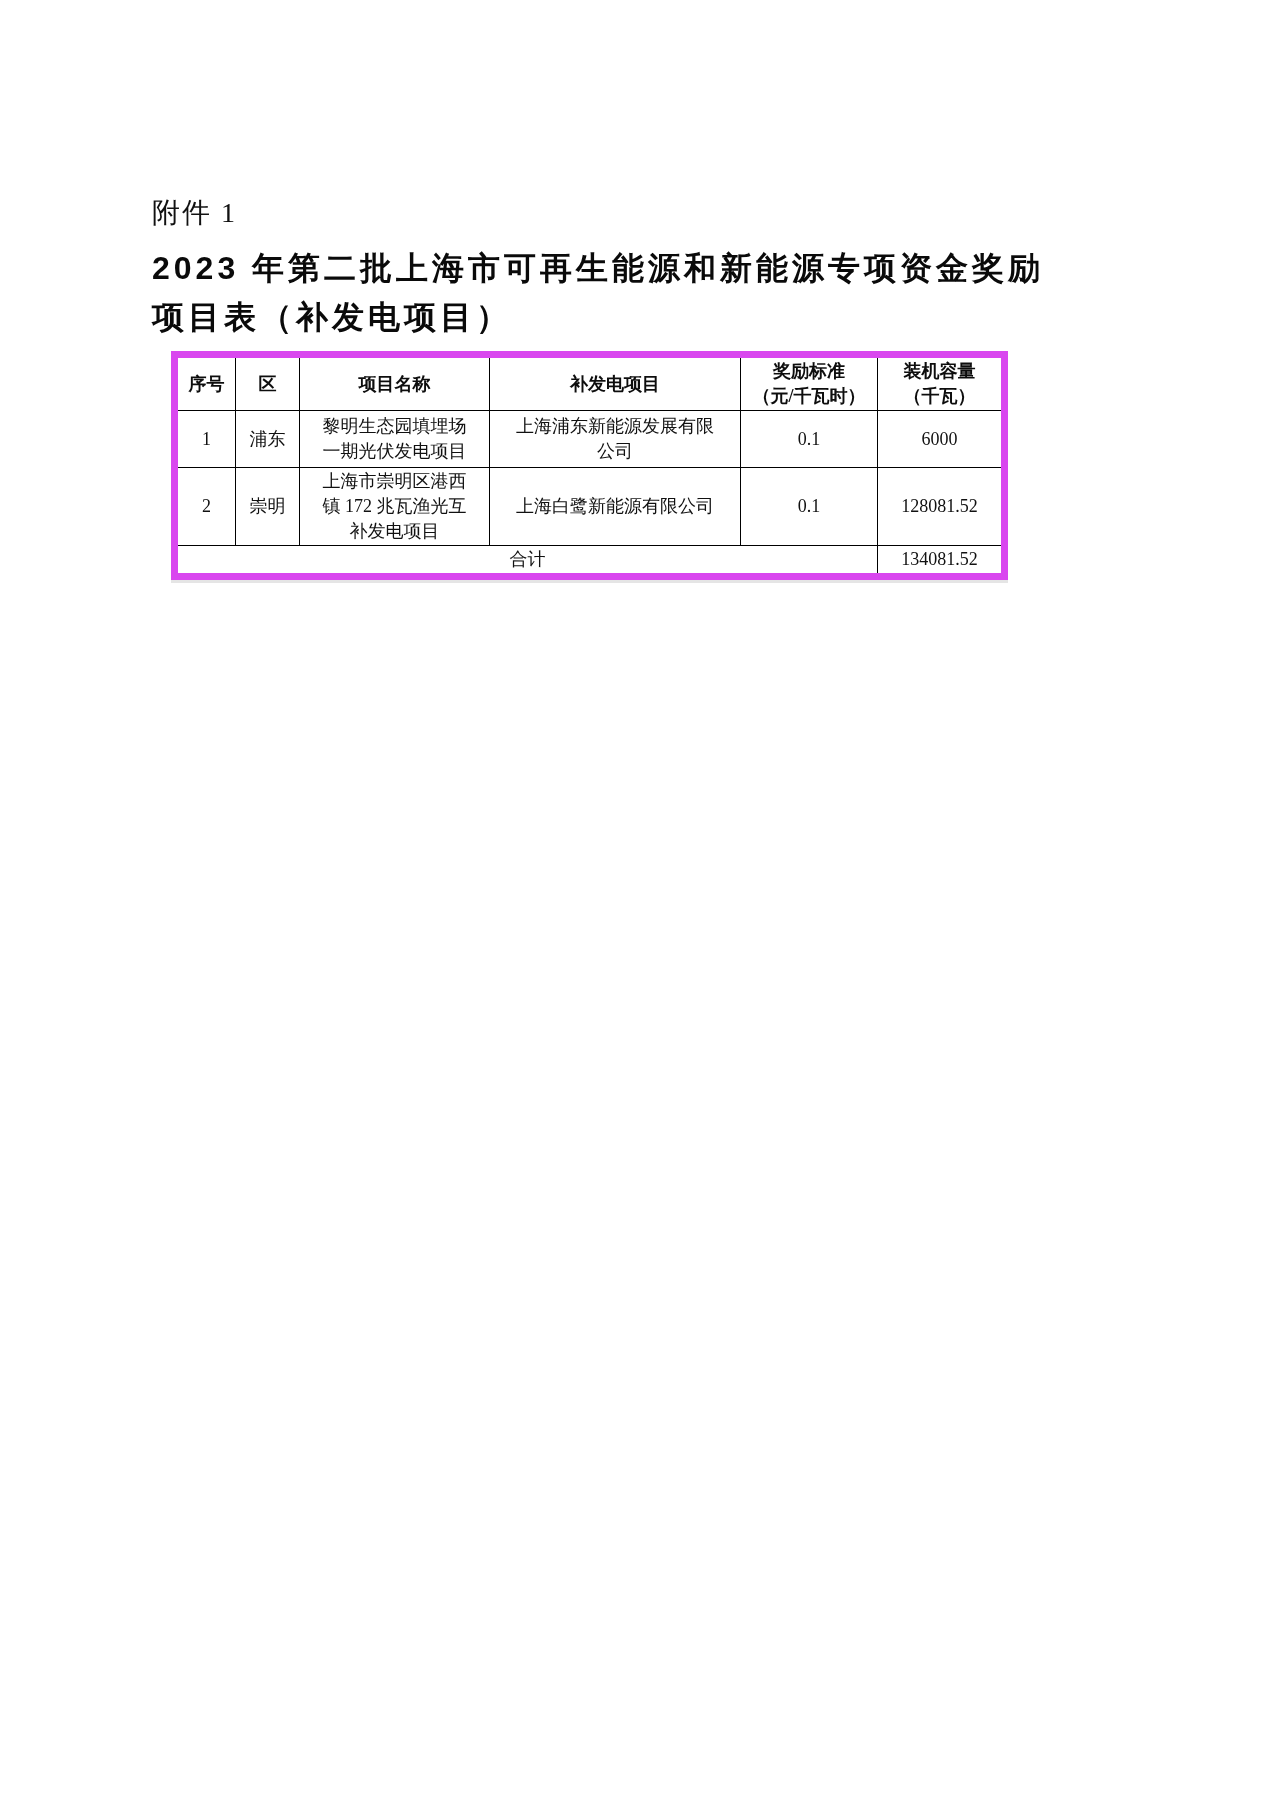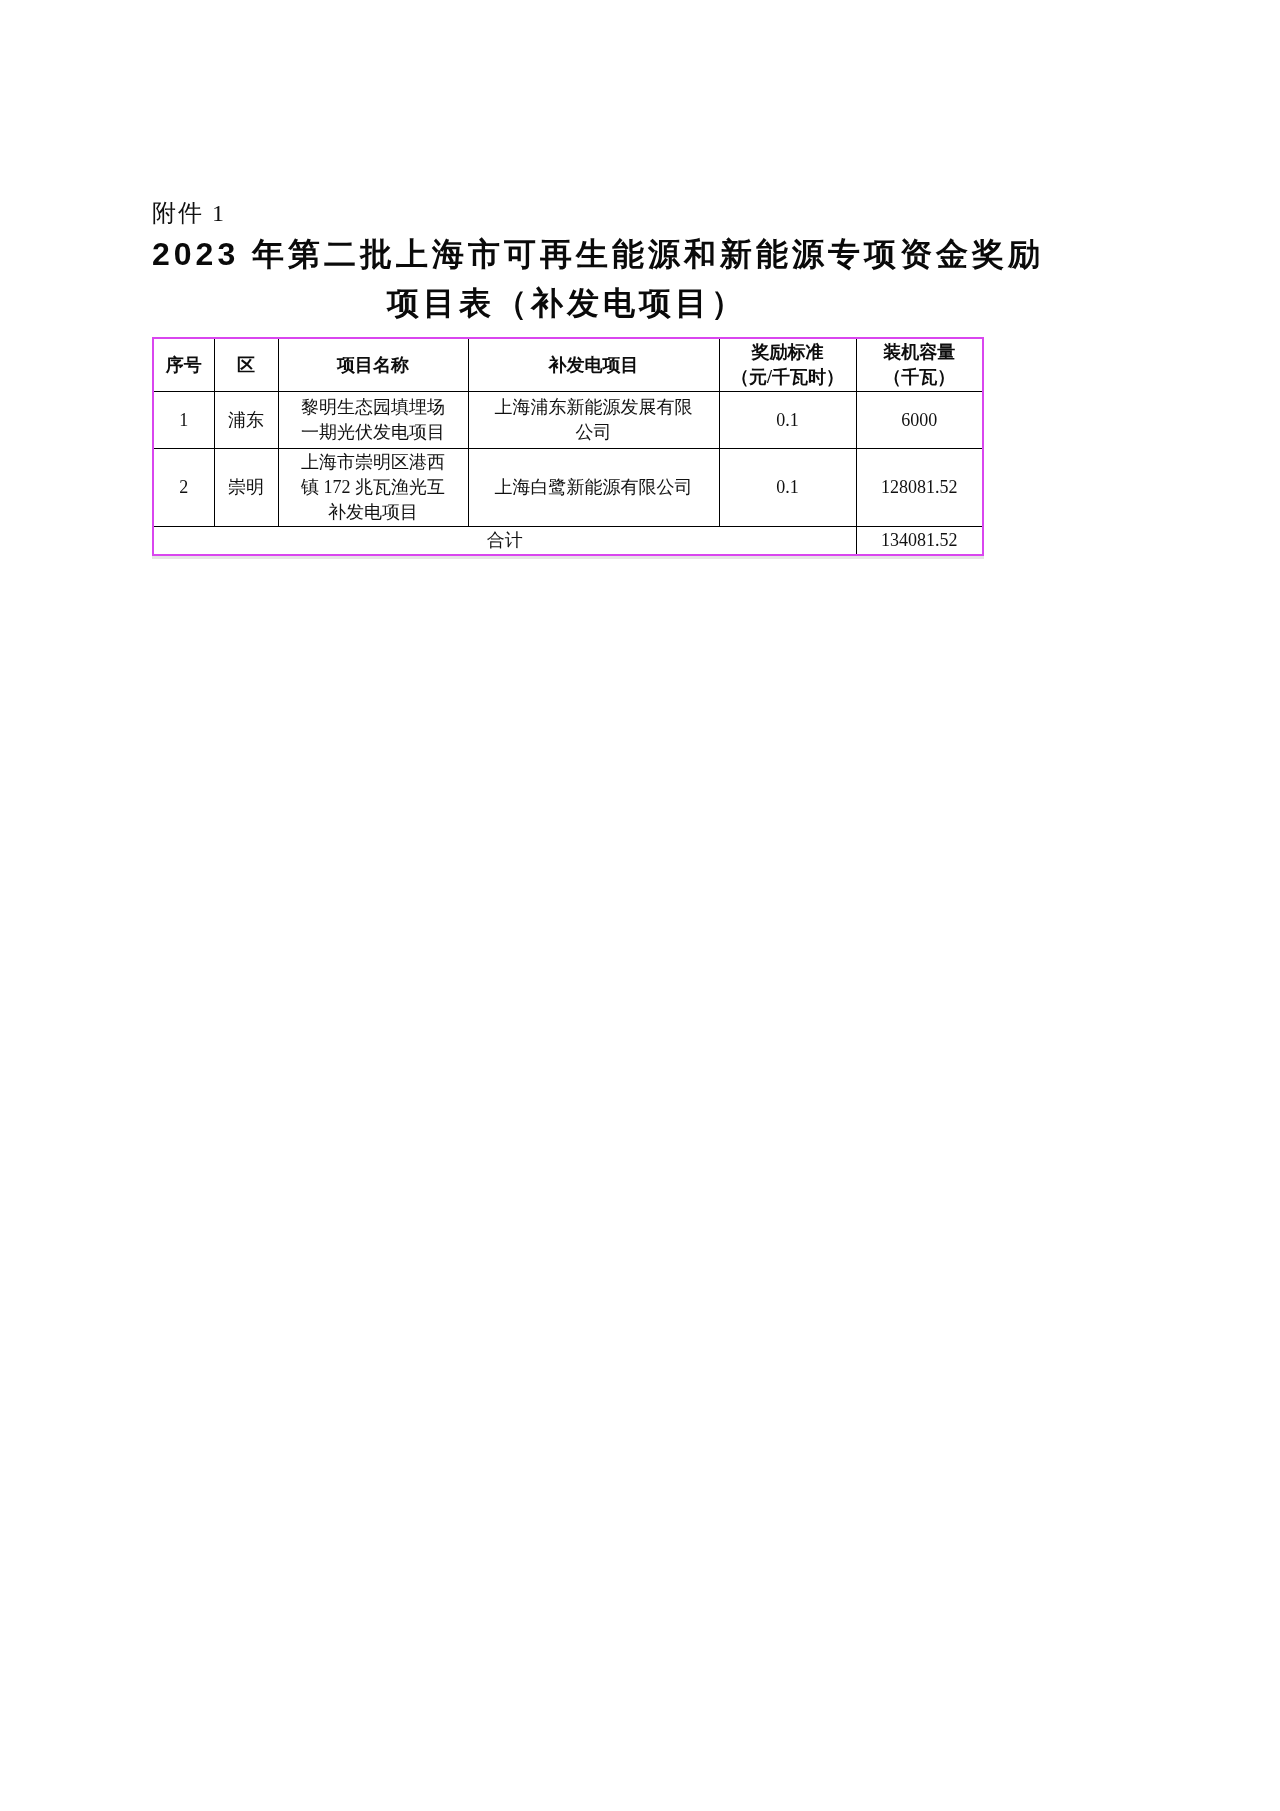--- a/index.html
+++ b/index.html
@@ -12,44 +12,45 @@
     font-family: "Liberation Serif", "DejaVu Serif", serif;
     overflow: hidden;
   }
   .content {
     position: absolute;
     left: 152px;
     top: 196px;
     width: 830px;
   }
   .attachment {
-    font-size: 24px;
+    font-size: 28px;
     line-height: 34px;
     letter-spacing: 2px;
     color: #111111;
   }
   .title-block {
-    text-align: center;
+    margin-top: 14px;
     font-family: "Liberation Sans", "DejaVu Sans", sans-serif;
     font-weight: bold;
     color: #0a0a0a;
   }
   .title-line {
     font-size: 32px;
     line-height: 49px;
     letter-spacing: 4px;
     white-space: nowrap;
   }
   table.data-table {
     margin-top: 9px;
     width: 830px;
     border-collapse: collapse;
     table-layout: fixed;
-    border: 2px solid #d946ef;
+    border: 7px solid #d946ef;
     box-shadow: 0 3px 0 rgba(0,0,0,0.10);
+    margin-left: 19px;
   }
   table.data-table th,
   table.data-table td {
     border: 1.5px solid #000000;
     text-align: center;
     vertical-align: middle;
     font-size: 18px;
     line-height: 25px;
     padding: 1px 4px;
     white-space: pre-line;

